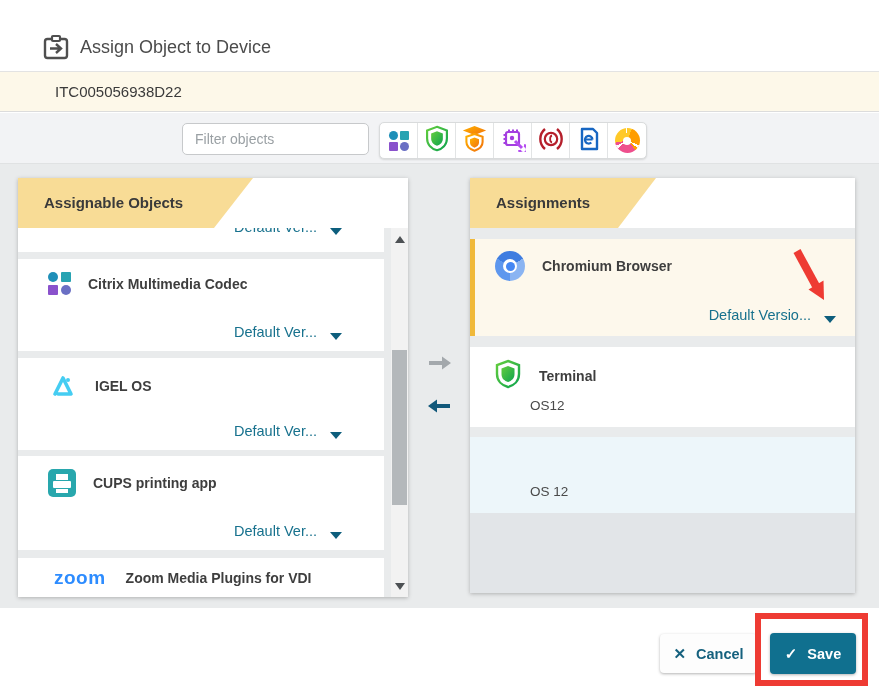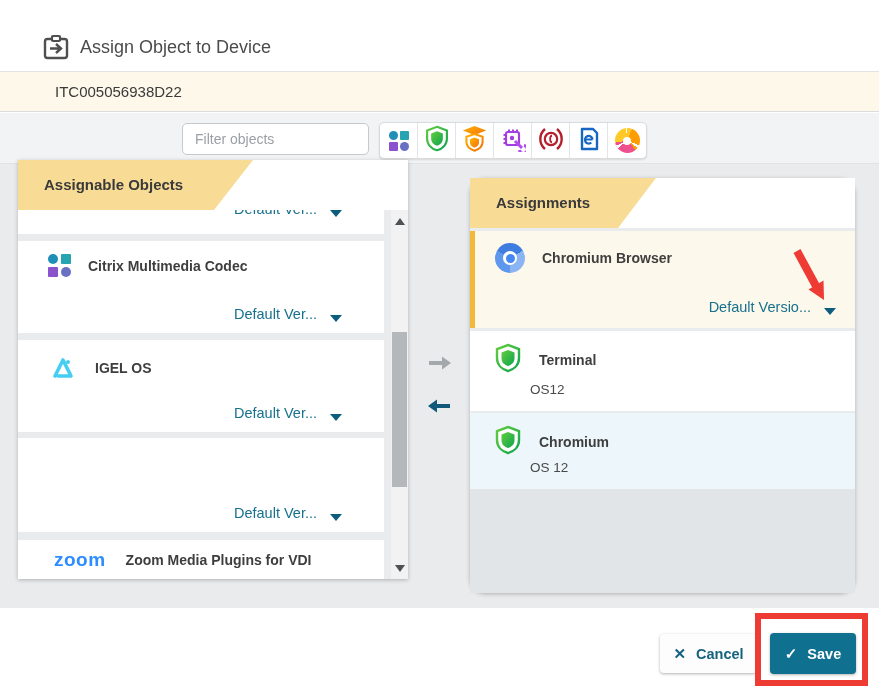--- a/index.html
+++ b/index.html
@@ -39,22 +39,22 @@
   
   .pie-icon{position:relative;width:25px;height:25px;border-radius:50%;
     background:conic-gradient(from 20deg,#ff9d00 0 120deg,#ee4f8d 120deg 240deg,#ffc928 240deg 360deg);}
   .pie-icon::before{content:"";position:absolute;inset:0;border-radius:50%;
     background:conic-gradient(transparent 0 112deg,#fff 112deg 126deg,transparent 126deg 232deg,#fff 232deg 246deg,transparent 246deg 352deg,#fff 352deg 360deg);}
   .pie-icon::after{content:"";position:absolute;left:8.5px;top:8.5px;width:8px;height:8px;border-radius:50%;background:#fff;}
   
   .main-area{position:absolute;left:0;top:164px;width:879px;height:444px;background:#e9ebec;}
   
   .panel{position:absolute;background:#fff;box-shadow:0 1px 4px rgba(0,0,0,.25);}
-  .panel-left{left:18px;top:160px;width:390px;height:419px;}
-  .panel-right{left:470px;top:178px;width:385px;height:415px;border-radius:15px;}
+  .panel-left{left:18px;top:178px;width:390px;height:419px;}
+  .panel-right{left:470px;top:178px;width:385px;height:415px;}
   .panel-head{position:relative;height:50px;background:#fff;}
   .panel-tab{position:absolute;left:0;top:0;height:50px;background:#f8dc96;}
   .tab-left{width:235px;clip-path:polygon(0 0,235px 0,196px 50px,0 50px);}
   .tab-right{width:186px;clip-path:polygon(0 0,186px 0,148px 50px,0 50px);}
   .panel-title{position:absolute;left:26px;top:0;line-height:50px;font-size:15px;font-weight:700;color:#3a3a3a;}
   .list-viewport{position:absolute;left:0;top:50px;right:0;bottom:0;background:#e9ebec;overflow:hidden;}
   .obj-item{position:relative;background:#fff;width:366px;overflow:hidden;}
   .obj-row{position:absolute;left:30px;top:13px;display:flex;align-items:center;gap:17px;}
   .obj-name{font-size:14px;font-weight:700;color:#3e3e3e;}
   .version-row{position:absolute;right:42px;bottom:11px;display:flex;align-items:flex-end;gap:13px;}
@@ -63,21 +63,21 @@
     border-top:7px solid #0d5e7d;}
   
   .scrollbar{position:absolute;top:0;right:0;width:17px;height:100%;background:#f2f2f2;}
   .scroll-btn{position:absolute;left:0;width:17px;height:18px;display:flex;align-items:center;justify-content:center;}
   .scroll-btn.up{top:2px;}
   .scroll-btn.down{bottom:2px;}
   .tri-up{width:0;height:0;border-left:5px solid transparent;border-right:5px solid transparent;border-bottom:7px solid #4d5154;}
   .tri-down{width:0;height:0;border-left:5px solid transparent;border-right:5px solid transparent;border-top:7px solid #4d5154;}
   .scroll-thumb{position:absolute;left:1px;top:122px;width:15px;height:155px;background:#b4b8bb;}
   
-  .assign-item{position:relative;background:#fff;width:388px;overflow:hidden;}
+  .assign-item{position:relative;background:#fff;width:388px;overflow:hidden;margin-top:8px;}
   .assign-item .obj-row{left:24px;top:12px;}
   .assign-item .version-row{right:22px;bottom:13px;}
   .assign-item .subtitle{position:absolute;left:60px;bottom:14px;font-size:13.5px;color:#4a4a4a;}
   .assign-item.highlighted{background:#fdf8ec;border-left:5px solid #f0b93a;}
   .assign-item.highlighted .obj-row{left:20px;}
   .assign-item.selected{background:#edf6fa;}
   .filler{background:#e2e5e8;width:385px;}
   .gap{background:#e9ebec;}
   
   .transfer-btn{position:absolute;width:30px;height:22px;background:none;border:none;padding:0;cursor:pointer;}
@@ -243,20 +243,28 @@
           <span class="obj-name">IGEL OS</span>
         </div>
         <div class="version-row">
           <span class="version-label">Default Ver...</span>
           <span class="caret"></span>
         </div>
       </div>
       <div class="gap" style="height:6px;"></div>
 
       <div class="obj-item" style="height:94px;">
+        <div class="obj-row">
+          <span class="cups-icon">
+            <i class="paper-top"></i>
+              <i class="body"></i>
+              <i class="paper-bot"></i>
+          </span>
+          <span class="obj-name">CUPS printing app</span>
+        </div>
         <div class="version-row">
           <span class="version-label">Default Ver...</span>
           <span class="caret"></span>
         </div>
       </div>
       <div class="gap" style="height:8px;"></div>
 
       <div class="obj-item" style="height:39px;">
         <div class="obj-row" style="left:36px;top:9px;gap:20px;">
           <span class="zoom-logo">zoom</span>
@@ -317,29 +325,20 @@
               <path d="M14 7 L20.5 9.5 V15 C20.5 19.3 17.6 21.9 14 23 C10.4 21.9 7.5 19.3 7.5 15 V9.5 Z" fill="url(#gsh)"></path>
             </svg>
           </span>
           <span class="obj-name">Terminal</span>
         </div>
         <span class="subtitle">OS12</span>
       </div>
       <div class="gap" style="height:2px;"></div>
 
       <div class="assign-item selected" style="height:76px;">
-        <div class="obj-row">
-          <span>
-            <svg width="28" height="30" viewBox="0 0 28 30">
-              <path d="M14 2 L25 6 V15 C25 22 20 26.5 14 28 C8 26.5 3 22 3 15 V6 Z" fill="#fff" stroke="url(#gsh)" stroke-width="2.4"></path>
-              <path d="M14 7 L20.5 9.5 V15 C20.5 19.3 17.6 21.9 14 23 C10.4 21.9 7.5 19.3 7.5 15 V9.5 Z" fill="url(#gsh)"></path>
-            </svg>
-          </span>
-          <span class="obj-name">Chromium</span>
-        </div>
         <span class="subtitle">OS 12</span>
       </div>
 
       <div class="filler" style="height:104px;"></div>
     </div>
   </div>
 
   <button class="btn btn-cancel">
     <span class="glyph">✕</span>
     <span>Cancel</span>

